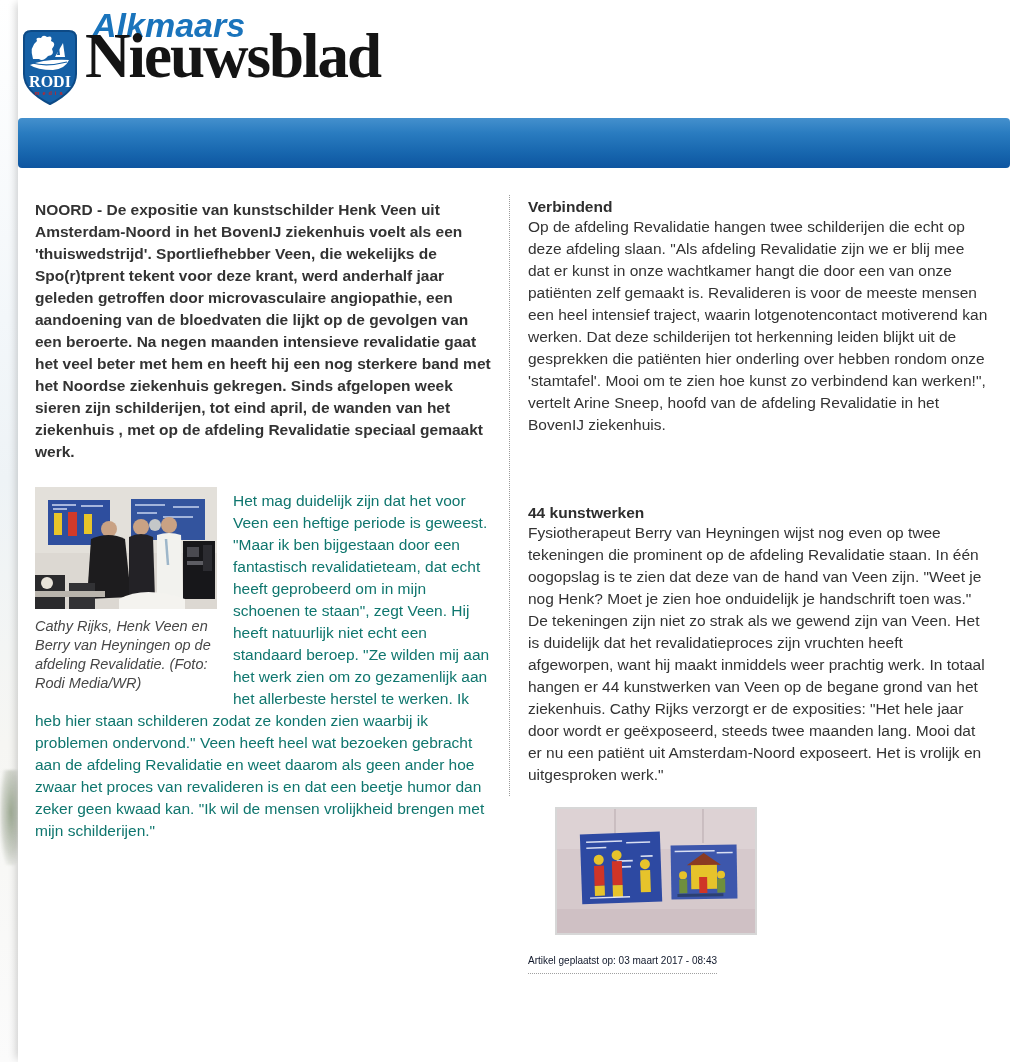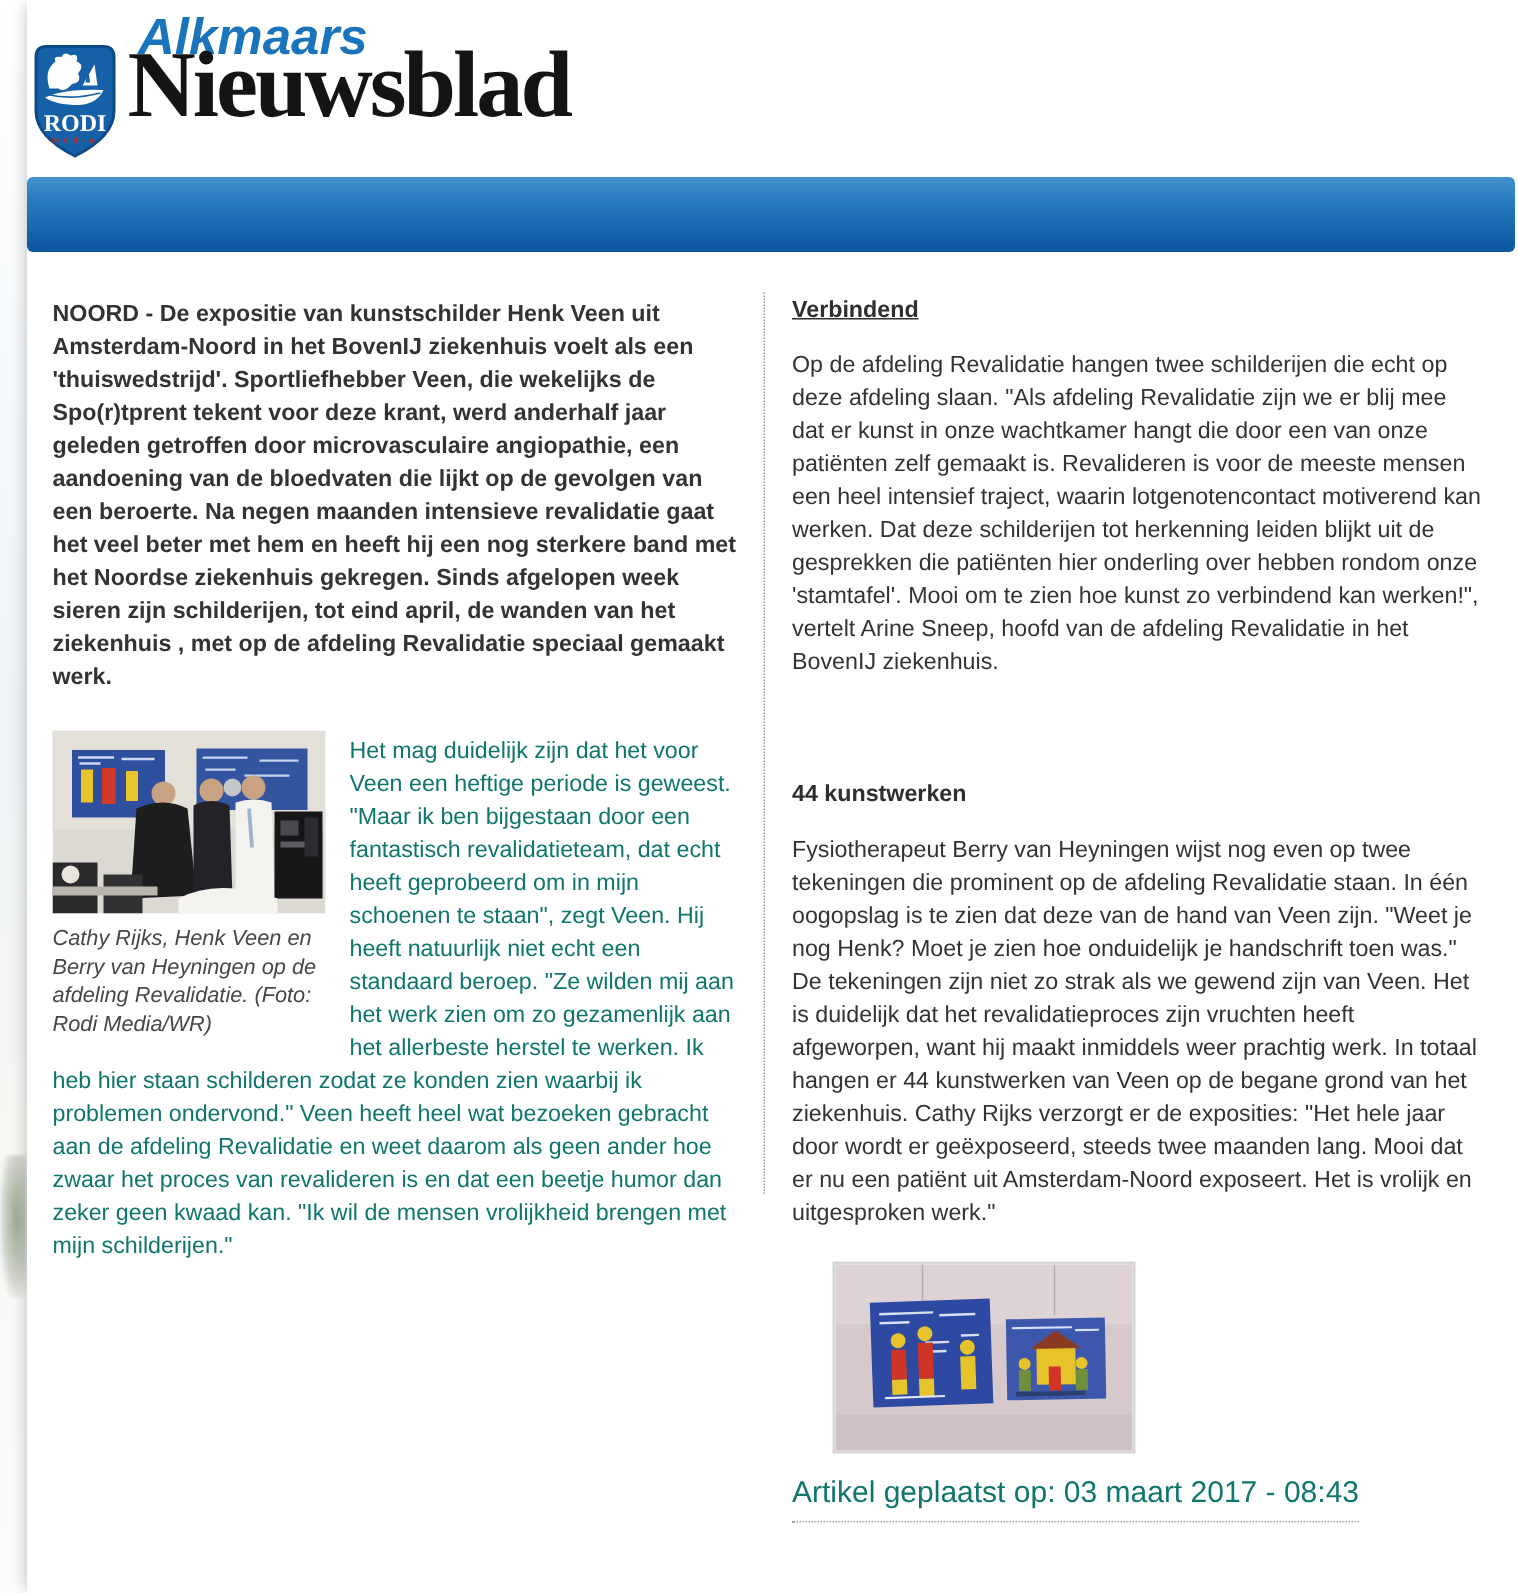--- a/index.html
+++ b/index.html
@@ -44,29 +44,29 @@
 
   p.intro { font-weight:bold; font-size:15.5px; line-height:22px; color:#333; margin-top:6px; }
 
   figure.left-figure { float:left; width:182px; margin:24px 16px 6px 0; }
   .photo1 { width:182px; height:122px; display:block; }
   figcaption.caption { font-style:italic; font-size:14.5px; line-height:19px; color:#474747; margin-top:8px; }
 
   p.body-text { font-size:15.5px; line-height:22px; color:#0f766e; margin-top:27px; }
 
   h3.section-heading { font-size:15.5px; font-weight:bold; color:#2e2e2e; }
-  .col-right h3.first { margin-top:5px;text-decoration:underline; }
-  .col-right p.section-text { font-size:15.5px; line-height:22px; color:#333; margin-top:17px; }
+  .col-right h3.first { margin-top:5px; }
+  .col-right p.section-text { font-size:15.5px; line-height:22px; color:#333; }
   .gap-large { margin-top:68px; }
 
   .photo2-frame { margin:21px 0 0 27px; width:202px; border:2px solid #d7d7d7; background:#fff; display:block; }
   .photo2 { width:198px; height:124px; display:block; }
 
   .posted-wrap { margin-top:15px; }
-  .posted { display:inline-block; font-size:20px; color:#0f766e;
+  .posted { display:inline-block; font-size:10px; color:#0f172a;
     padding-bottom:7px; border-bottom:1px dotted #a0a0a0; }
 </style>
 </head>
 <body>
 
 <div class="page">
 
   <div class="bg-strip">
     <div class="bg-trees"></div>
   </div>

